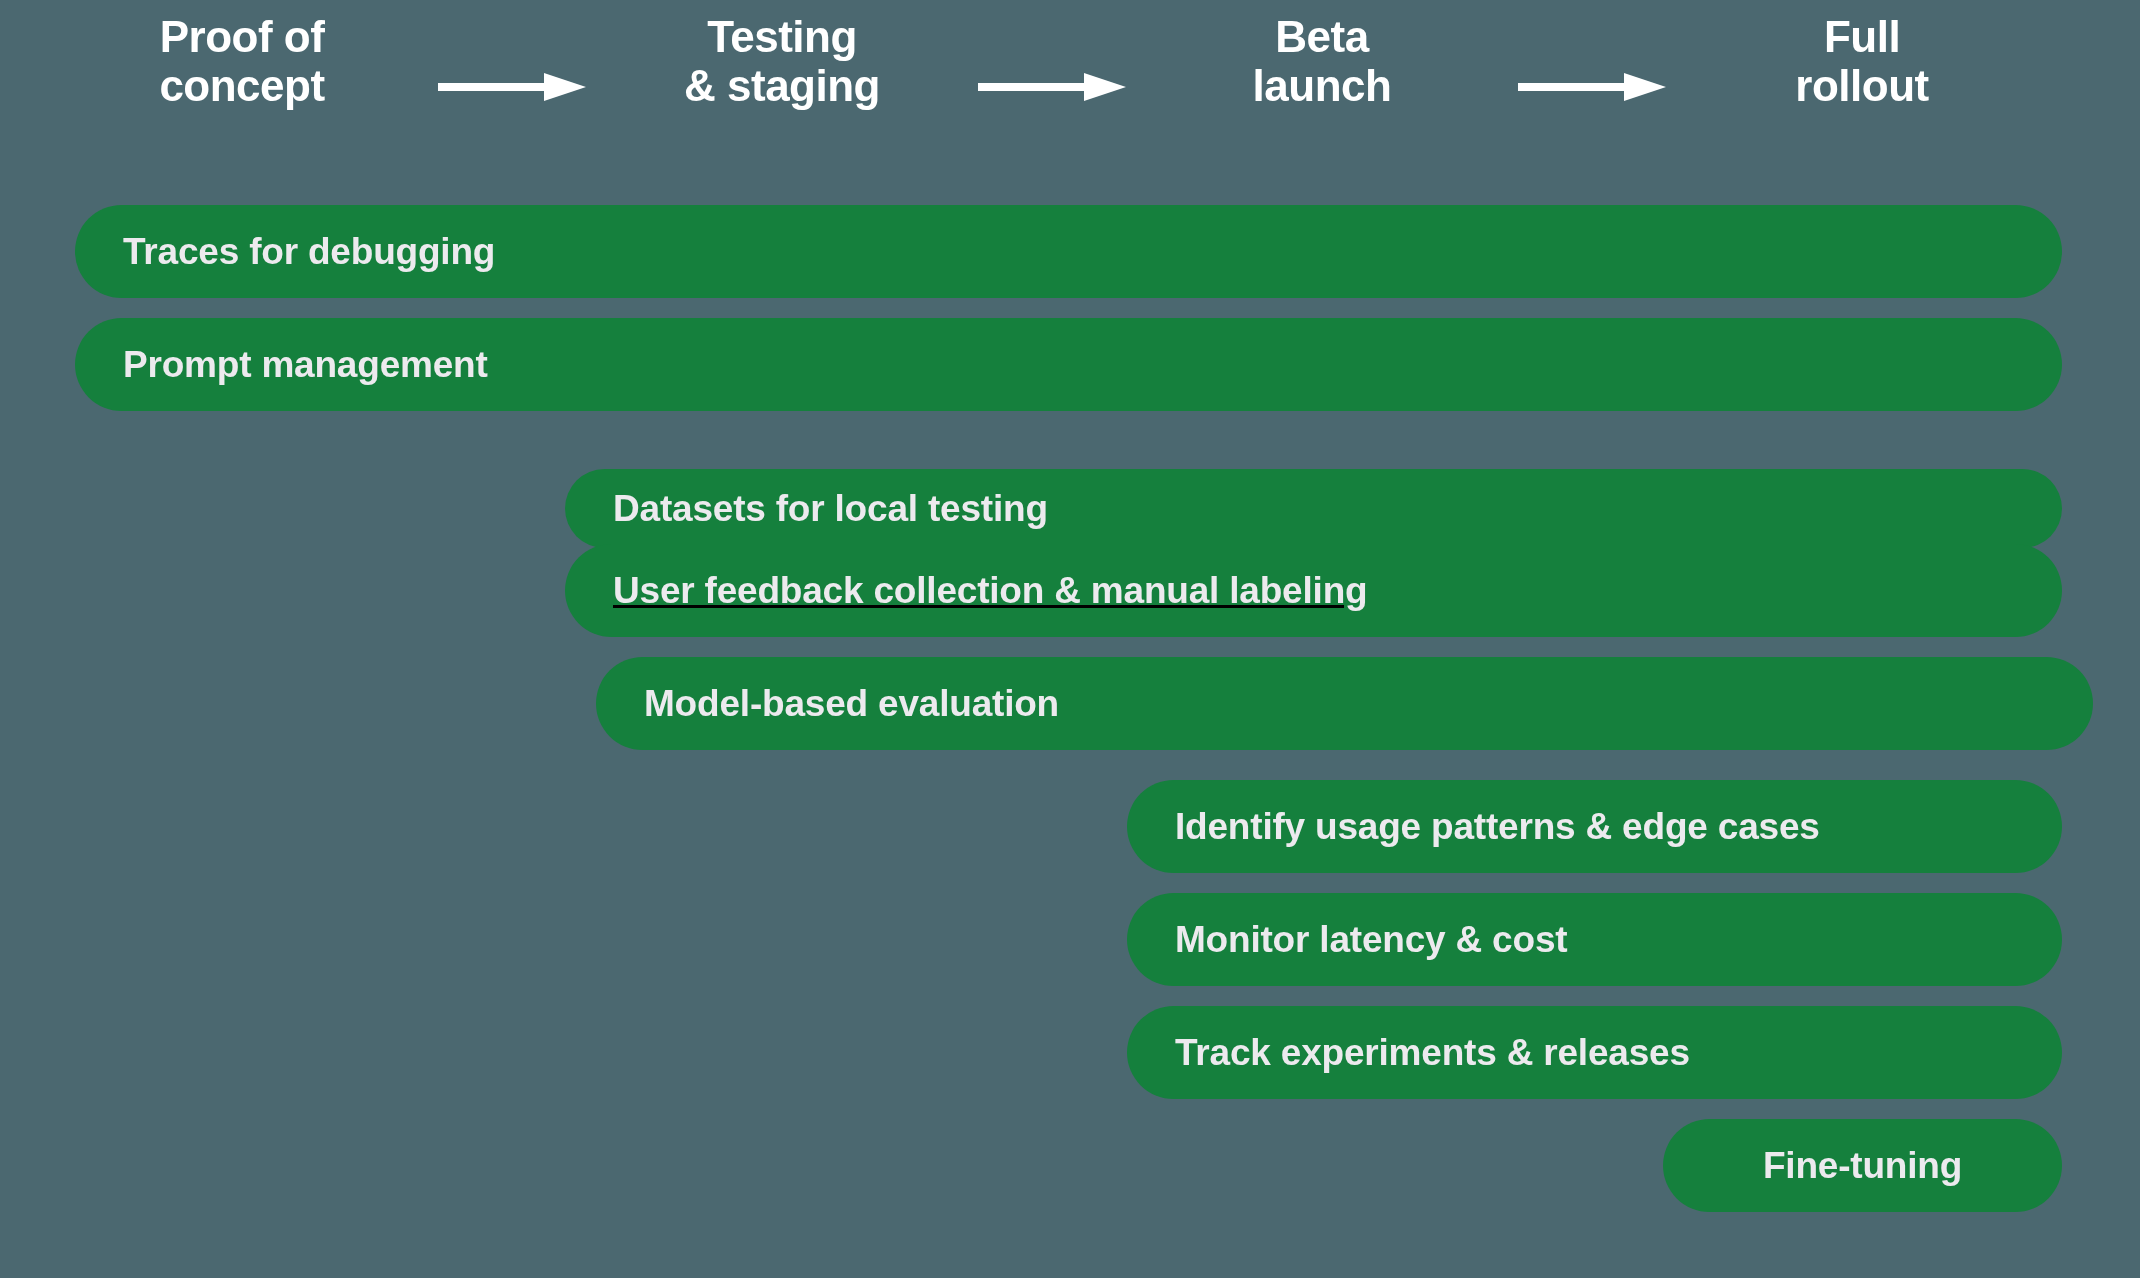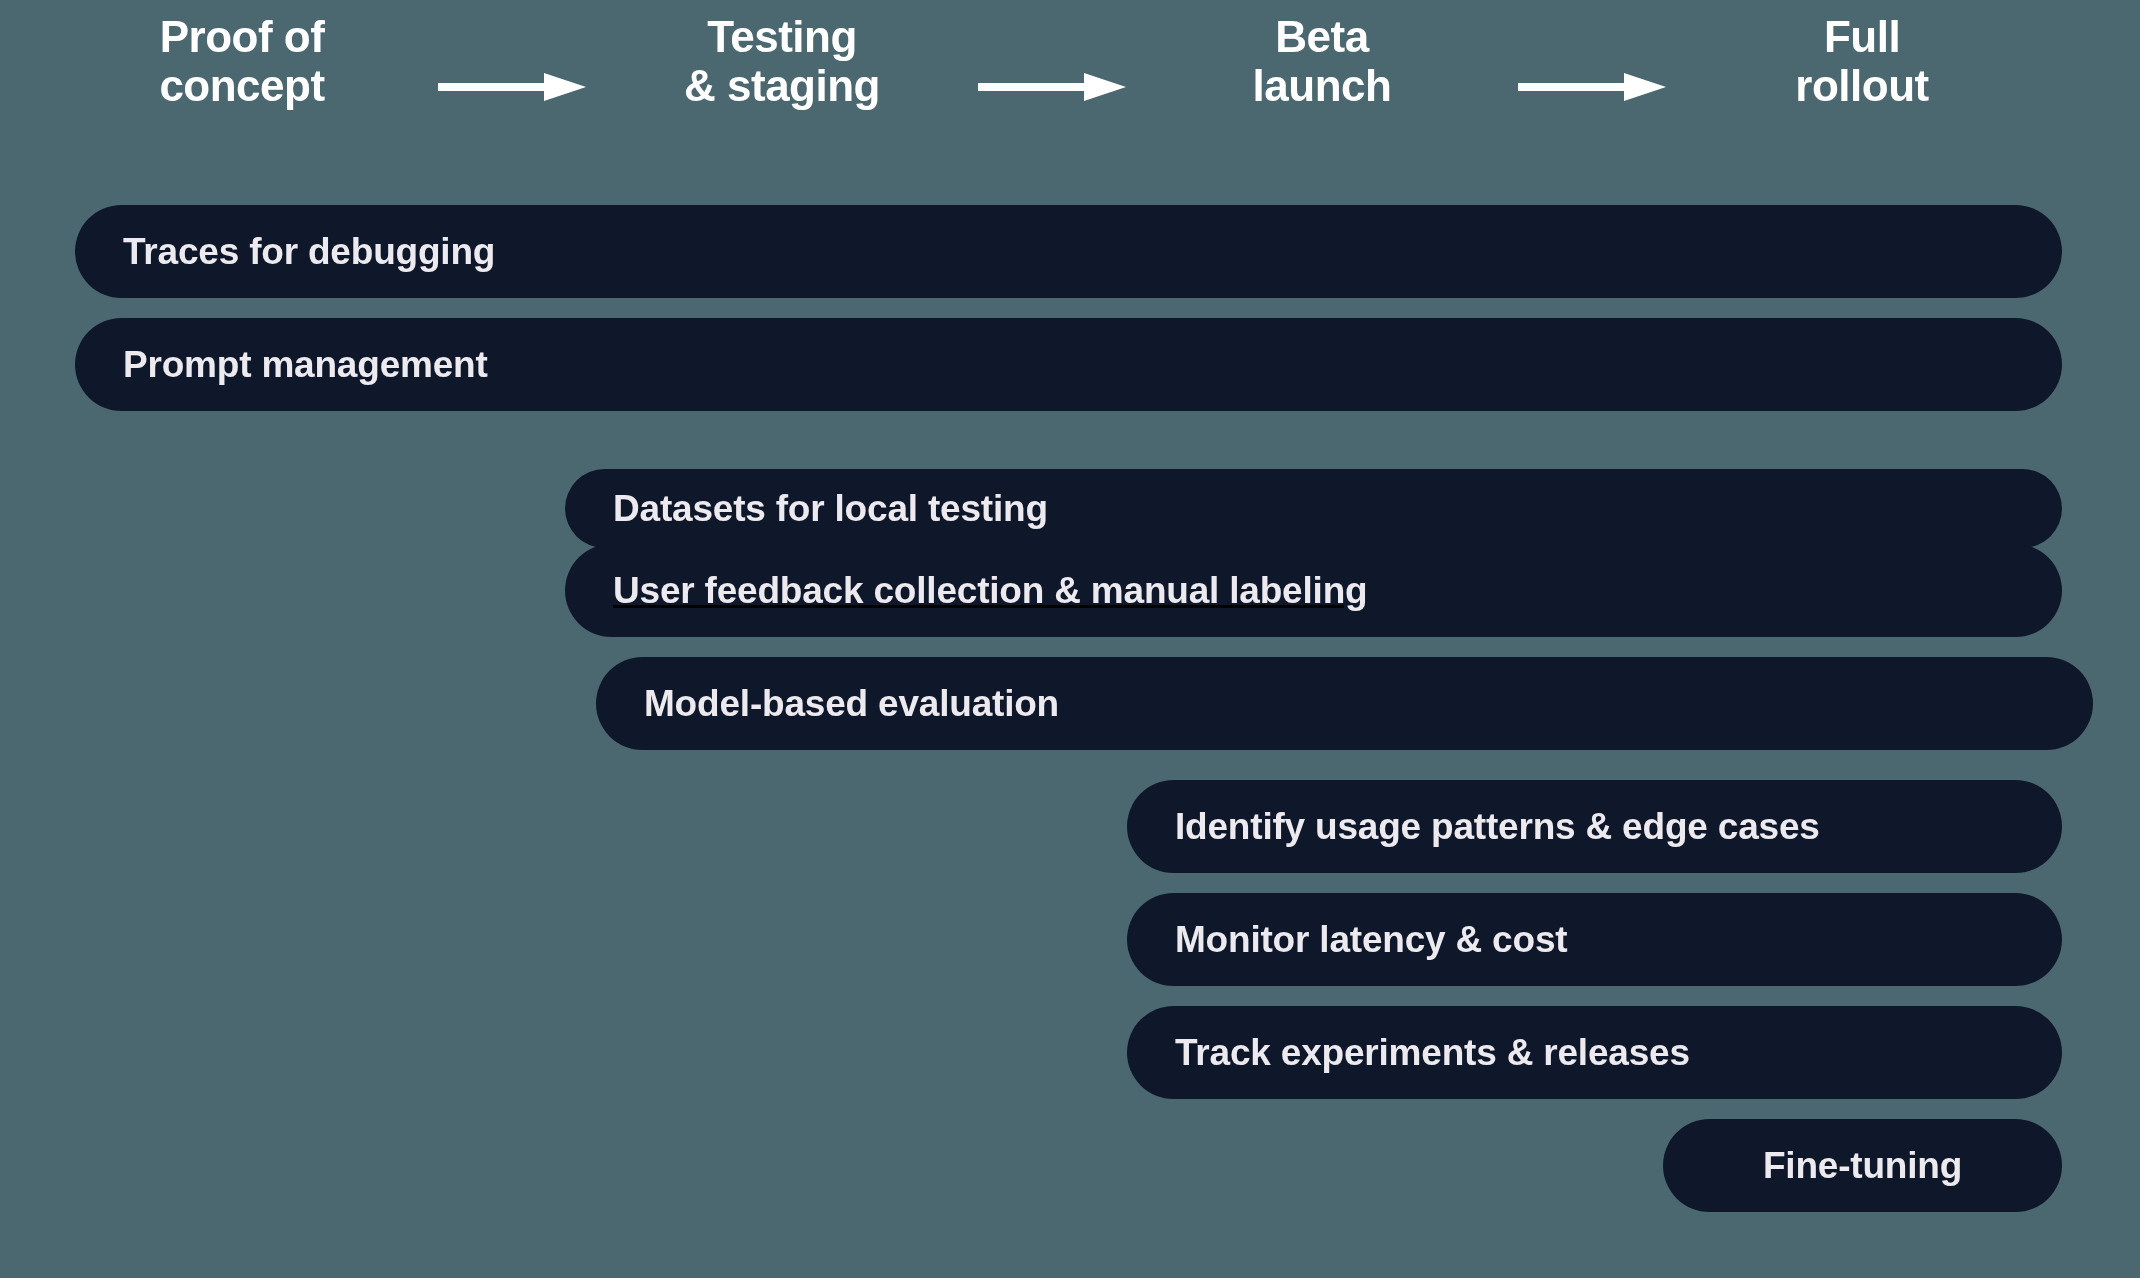--- a/index.html
+++ b/index.html
@@ -36,21 +36,21 @@
   .stage-arrow {
     position: absolute;
     height: 30px;
     transform: translateX(-50%);
   }
   .stage-arrow svg { display: block; }
 
   
   .bar {
     position: absolute;
-    background: #0f172a;
+    background: #15803d;
     border-radius: 999px;
     display: flex;
     align-items: center;
     box-sizing: border-box;
   }
   .bar-label {
     color: #eceaee;
     font-weight: 700;
     font-size: 37px;
     letter-spacing: -0.2px;

